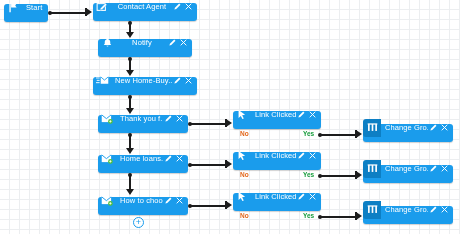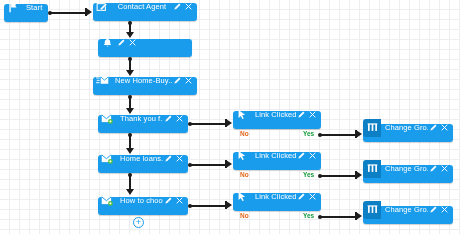--- a/index.html
+++ b/index.html
@@ -239,20 +239,21 @@
     </span>
   </div>
 
   <div class="node n-notify">
     <span class="ico">
       <svg width="11" height="11" viewBox="0 0 16 16">
           <path d="M8 1.5a1.2 1.2 0 011.2 1.2v.4A4 4 0 0112 6.8v3l1.4 1.8H2.6L4 9.8v-3a4 4 0 012.8-3.7v-.4A1.2 1.2 0 018 1.5z" fill="#fff"></path>
           <path d="M6.4 12.6a1.7 1.7 0 003.2 0z" fill="#fff"></path>
         </svg>
     </span>
+    <span class="label">Notify</span>
     <span class="tools">
       <svg class="tool" viewBox="0 0 16 16">
           <path d="M2.5 13.5l1-3.2L11 2.8l2.3 2.3-7.5 7.5z" fill="#fff"></path>
         </svg>
       <svg class="tool" viewBox="0 0 16 16">
           <path d="M3 3l10 10M13 3L3 13" stroke="#fff" stroke-width="1.7" fill="none"></path>
         </svg>
     </span>
   </div>
 

